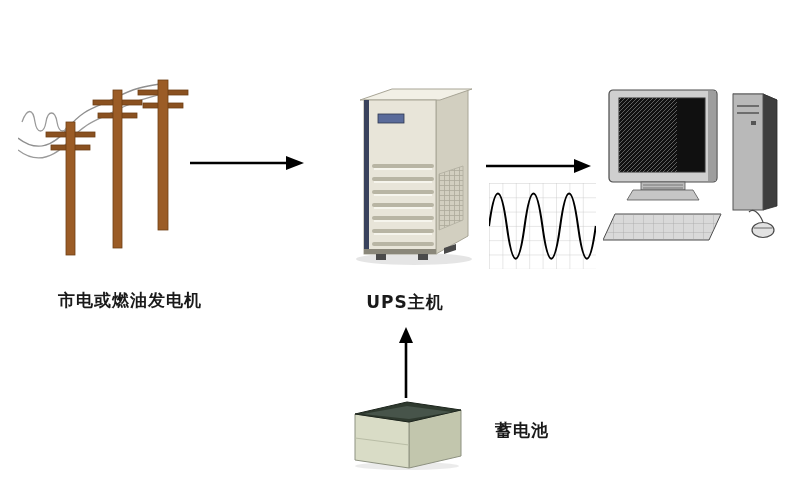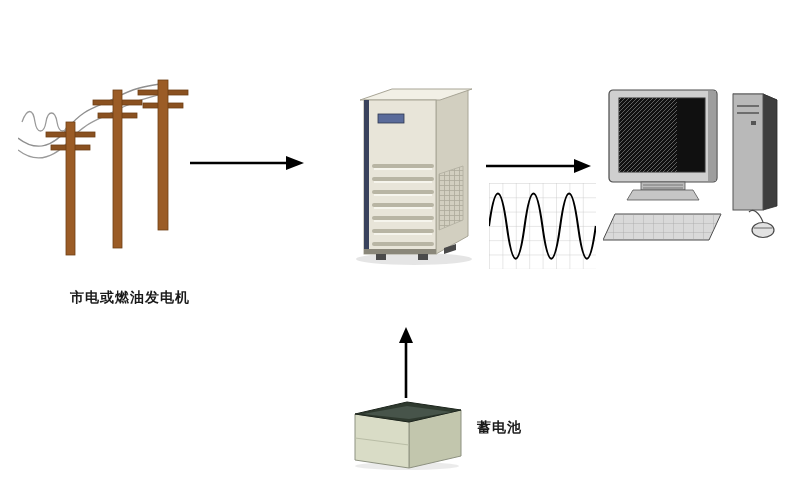--- a/index.html
+++ b/index.html
@@ -3,35 +3,35 @@
 <meta charset="utf-8">
 <style>
   html,body{margin:0;padding:0;background:#ffffff;}
   .canvas{
     position:relative;width:800px;height:500px;background:#ffffff;overflow:hidden;
     font-family:"DejaVu Sans","Liberation Sans",sans-serif;
   }
   figure{margin:0;padding:0;position:absolute;}
   .arrow{position:absolute;}
   .label{
-    position:absolute;font-weight:bold;font-size:14px;color:#1a1a1a;
+    position:absolute;font-weight:bold;font-size:17px;color:#1a1a1a;
     letter-spacing:1px;text-align:center;white-space:nowrap;
   }
   .poles{left:18px;top:52px;}
   .ups{left:332px;top:78px;}
   .sine{left:489px;top:183px;}
   .computer{left:603px;top:88px;}
   .battery-fig{left:349px;top:398px;}
   .arrow-1{left:190px;top:152px;}
   .arrow-2{left:486px;top:155px;}
   .arrow-up{left:395px;top:326px;}
   .label-source{left:20px;top:289px;width:220px;}
   .label-ups{left:330px;top:291px;width:150px;}
   .label-user{left:615px;top:296px;width:180px;}
-  .label-battery{left:477px;top:419px;width:90px;text-align:left;}
+  .label-battery{left:477px;top:419px;width:90px;text-align:center;}
 </style>
 </head>
 <body>
 
 <div class="canvas">
 
   <figure class="poles">
     <svg width="190" height="212" viewBox="0 0 190 212">
 
       <path d="M0,86 C18,100 34,96 50,76 S78,56 97,46 S128,34 142,32" fill="none" stroke="#8f8f8f" stroke-width="1.4"></path>
@@ -179,15 +179,16 @@
   </figure>
 
   <div class="arrow arrow-up">
     <svg width="22" height="72" viewBox="0 0 22 72">
       <line x1="11" y1="72" x2="11" y2="16" stroke="#000" stroke-width="2.6"></line>
       <polygon points="4,17 11,1 18,17" fill="#000"></polygon>
     </svg>
   </div>
 
   <div class="label label-source">市电或燃油发电机</div>
+  <div class="label label-ups">UPS主机</div>
   <div class="label label-battery">蓄电池</div>
 
 </div>
 
 </body></html>

